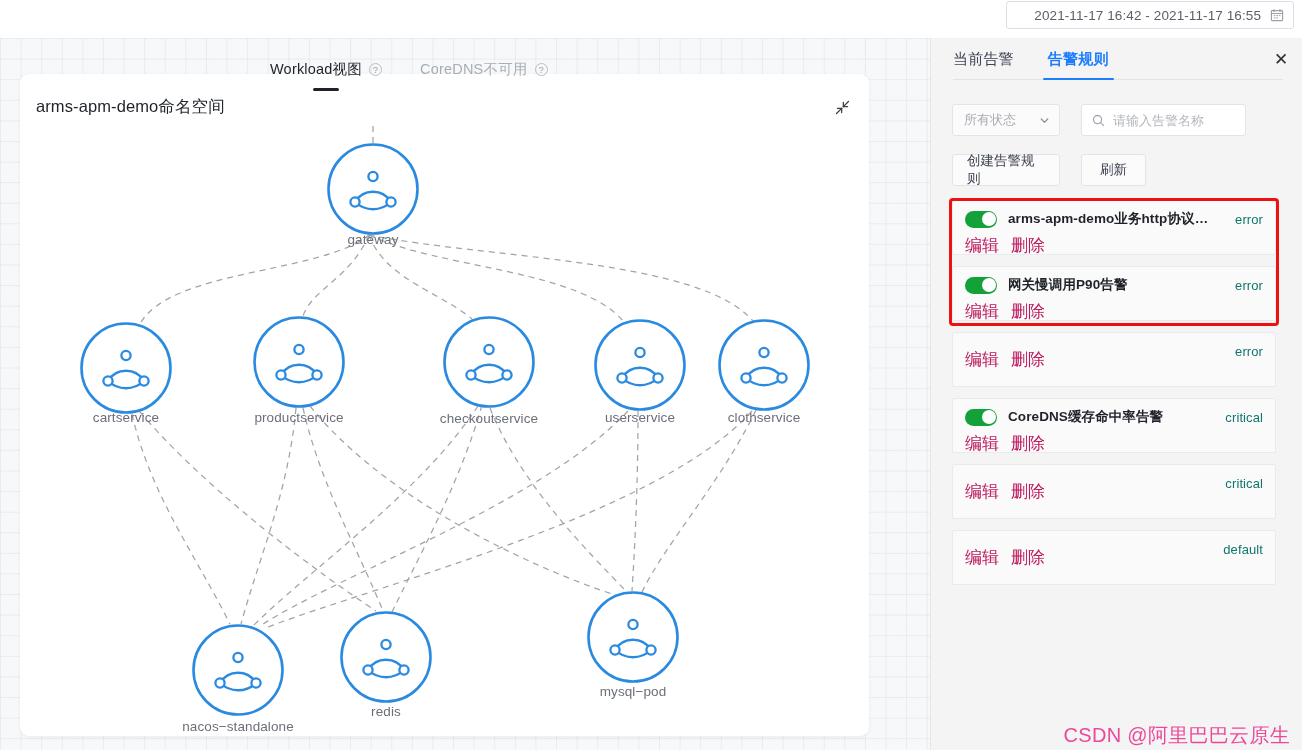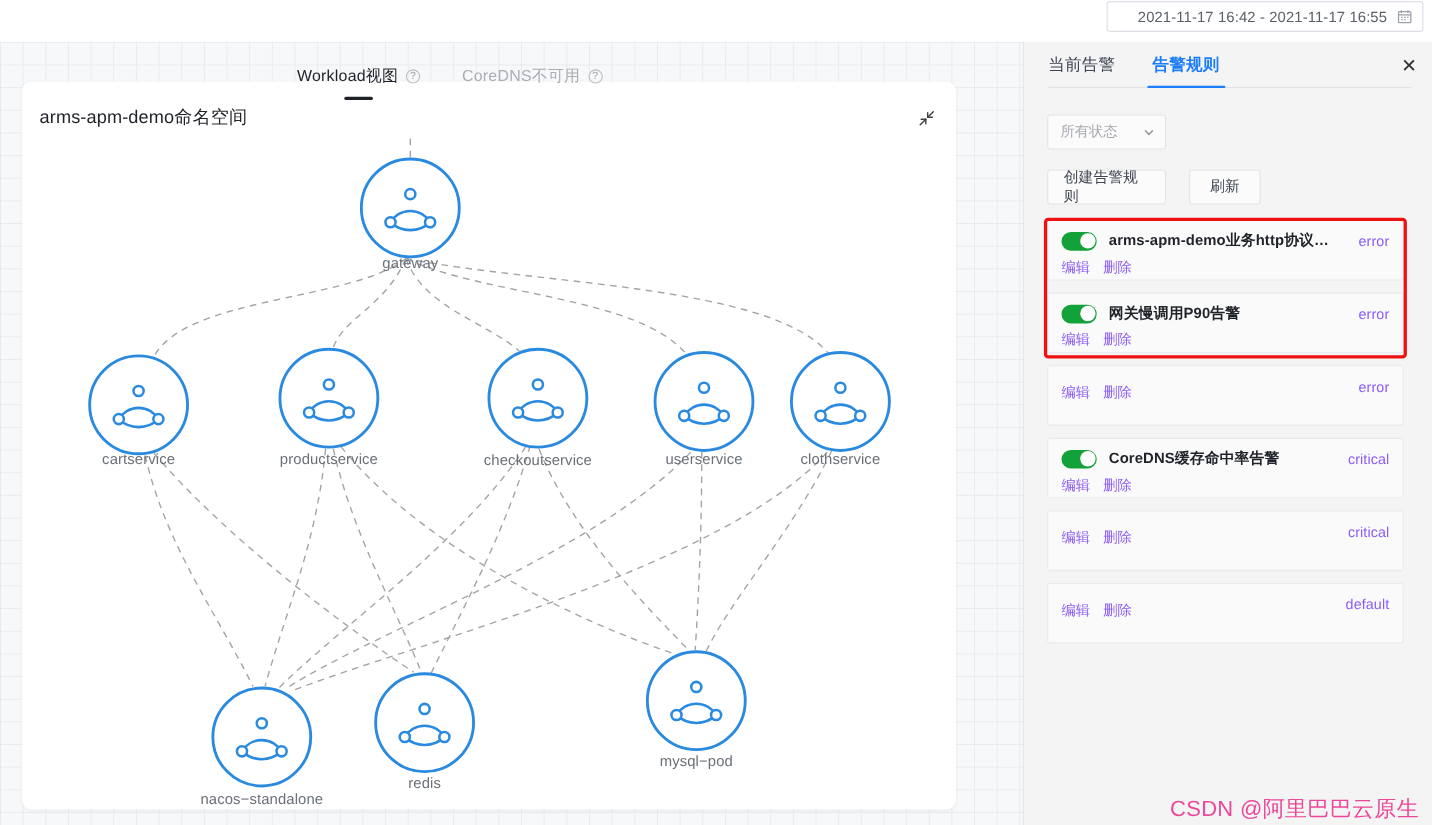--- a/index.html
+++ b/index.html
@@ -145,24 +145,24 @@
   .toggle .knob {
     position: absolute; right: 1.5px; top: 1.5px; width: 14px; height: 14px;
     border-radius: 50%; background: #fff;
   }
   .rule-name {
     font-size: 13.5px; color: #1f2329; font-weight: 600; white-space: nowrap;
     overflow: hidden; text-overflow: ellipsis; max-width: 212px; letter-spacing: .1px;
   }
   .rule-sev {
     position: absolute; right: 12px; top: 11px;
-    font-size: 13px; color: #8b5cf6; letter-spacing: .1px;
+    font-size: 13px; color: #0f766e; letter-spacing: .1px;
   }
   .rule-actions { display: flex; gap: 12px; margin-top: 6px; margin-left: 0px; }
-  .rule-actions a { font-size: 13px; color: #8b5cf6; text-decoration: none; cursor: pointer; }
+  .rule-actions a { font-size: 17px; color: #be185d; text-decoration: none; cursor: pointer; }
 
   .highlight-box {
     position: absolute; left: 949px; top: 198px; width: 330px; height: 128px;
     border: 3px solid #ee1111; border-radius: 4px; pointer-events: none; z-index: 4;
   }
 
   .watermark {
     position: absolute; right: 12px; bottom: 1px;
     font-size: 20px; color: #ec4899; letter-spacing: .3px; z-index: 9;
   }
@@ -286,20 +286,27 @@
     </div>
   </div>
 
   <div class="f-select">
     <span class="sel-text">所有状态</span>
     <svg class="chev" viewBox="0 0 12 12" fill="none" stroke="currentColor" stroke-width="1.4" stroke-linecap="round" stroke-linejoin="round">
       <path d="M2.5 4.3 L6 8 L9.5 4.3"></path>
     </svg>
   </div>
 
+  <div class="f-search">
+    <svg viewBox="0 0 14 14" fill="none" stroke="currentColor" stroke-width="1.4">
+      <circle cx="6" cy="6" r="4.4"></circle>
+        <path d="M9.3 9.3 L12.5 12.5" stroke-linecap="round"></path>
+    </svg>
+    <input type="text" value="" placeholder="请输入告警名称" style="">
+  </div>
 
   <div class="btn btn-create">
     <span>创建告警规则</span>
   </div>
   <div class="btn btn-refresh">
     <span>刷新</span>
   </div>
 
   <div class="rule-list">
 

